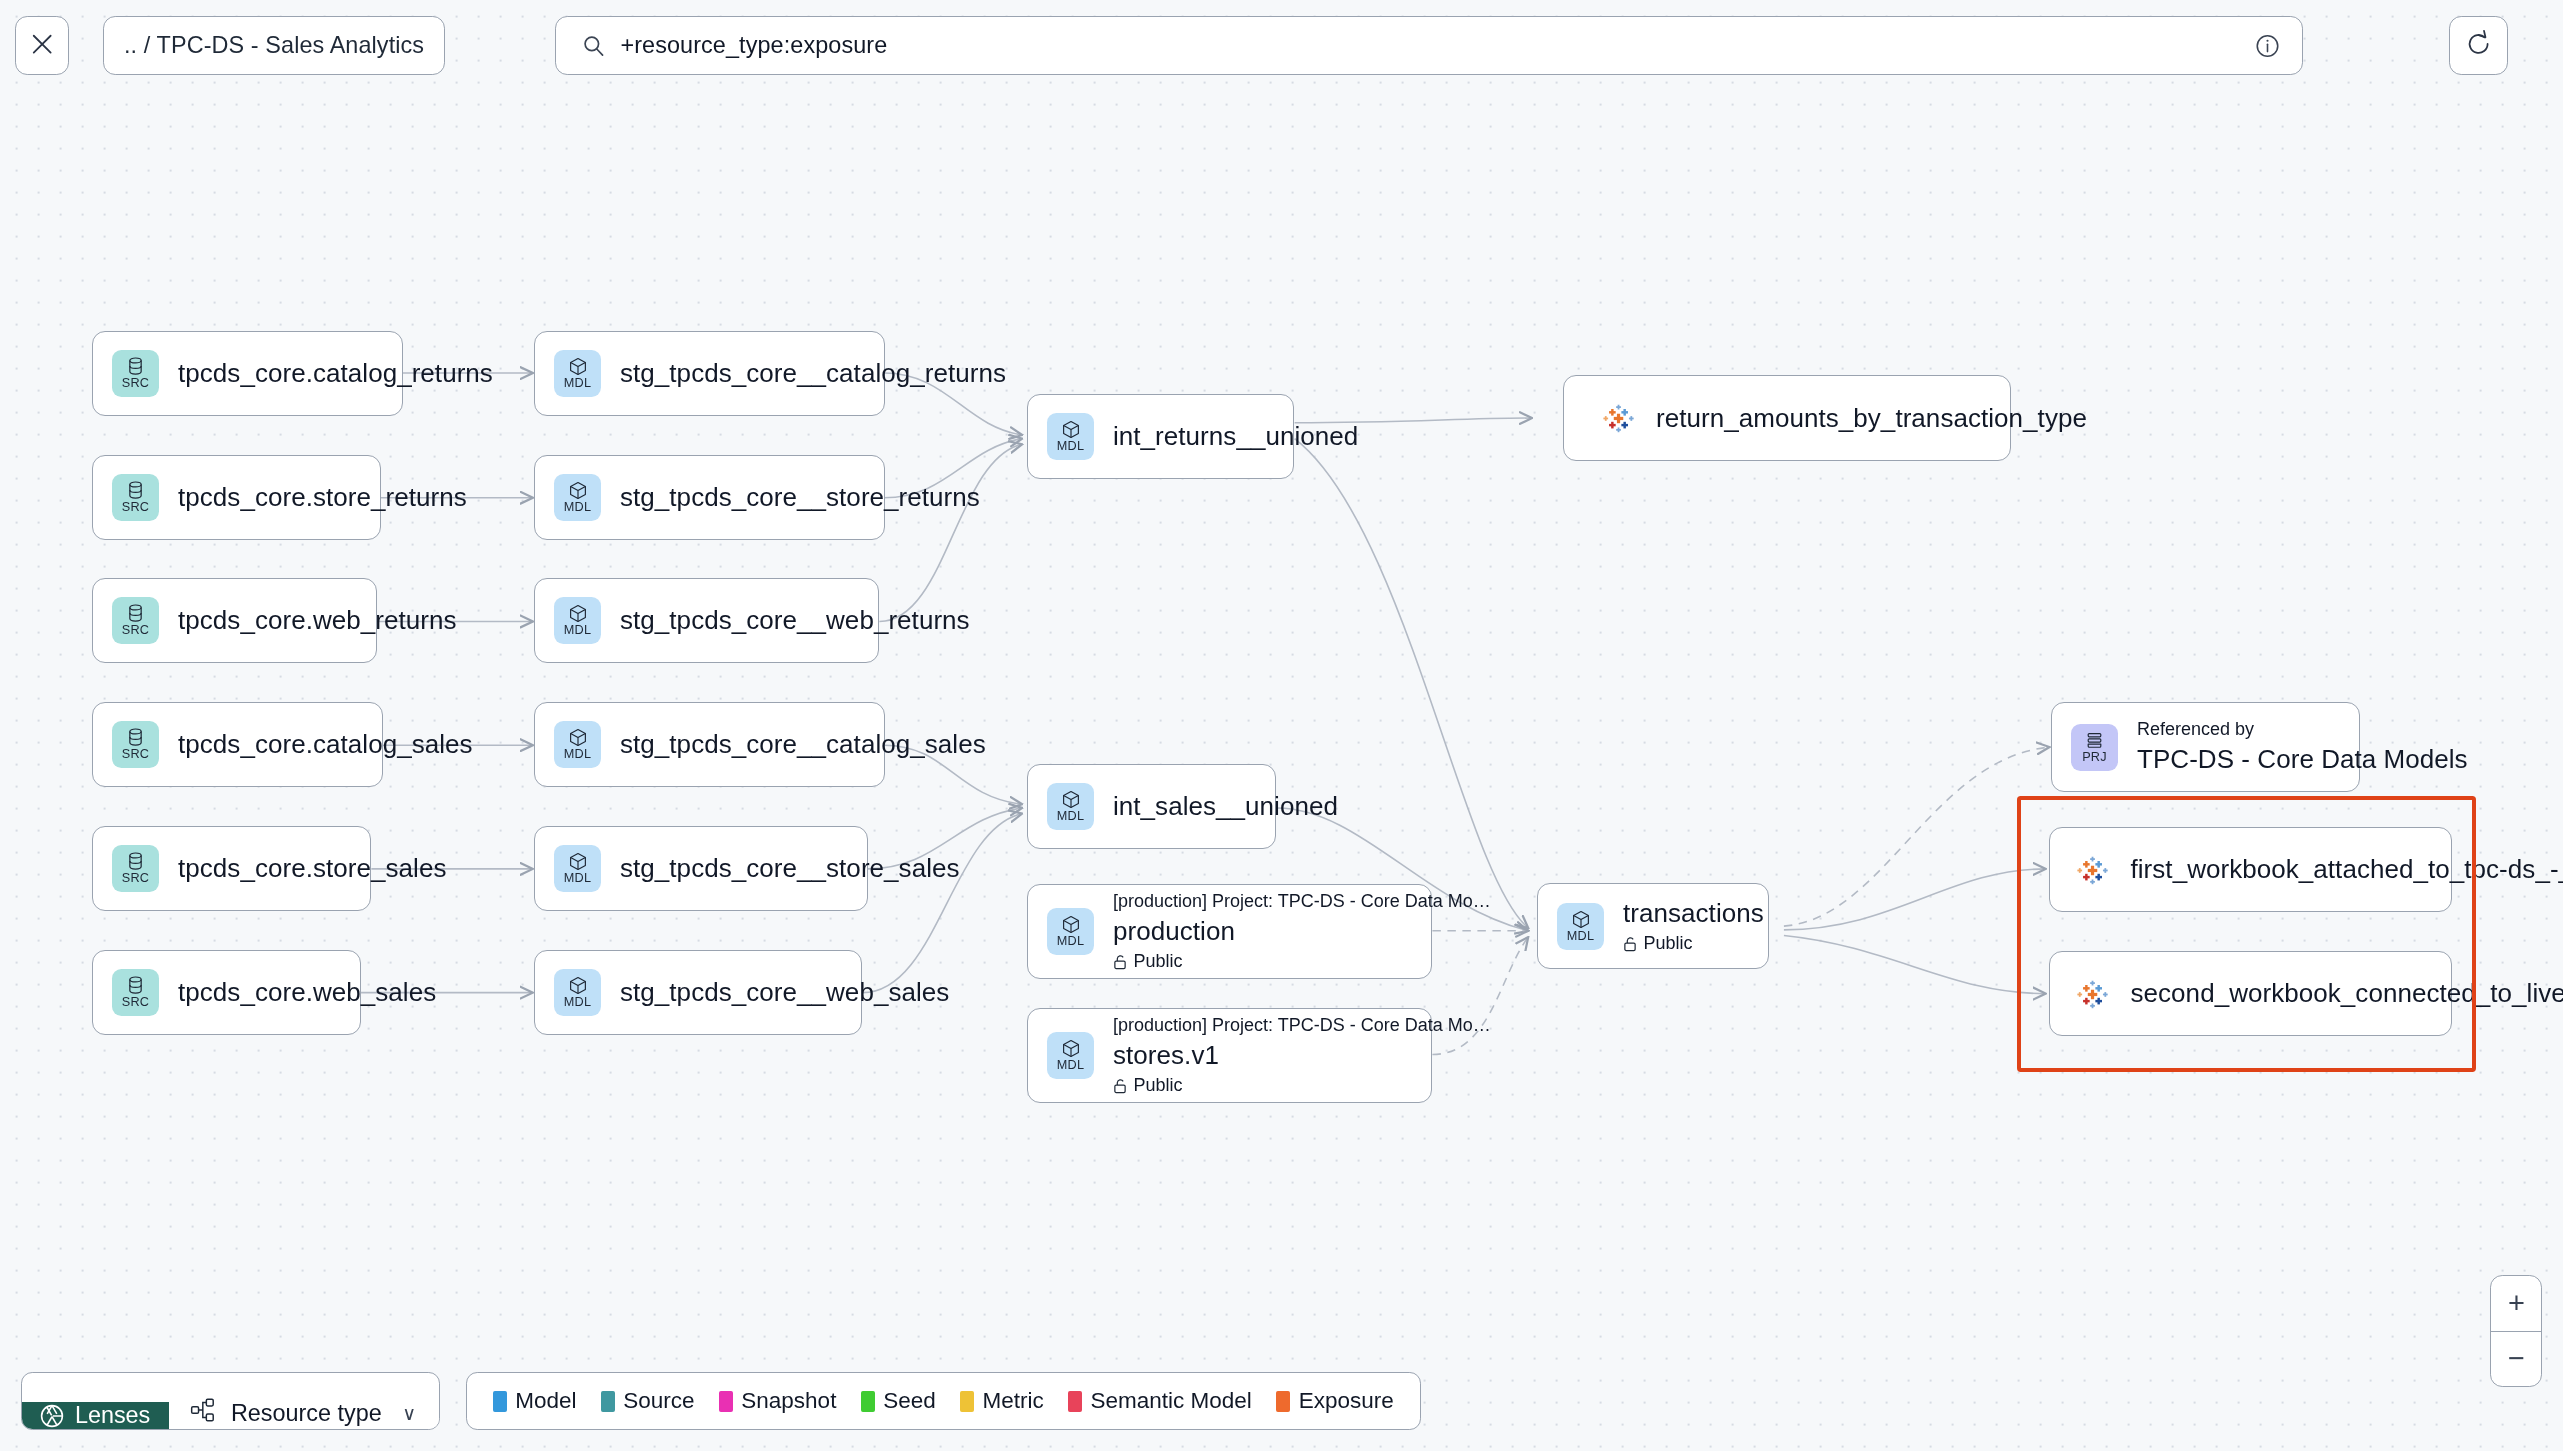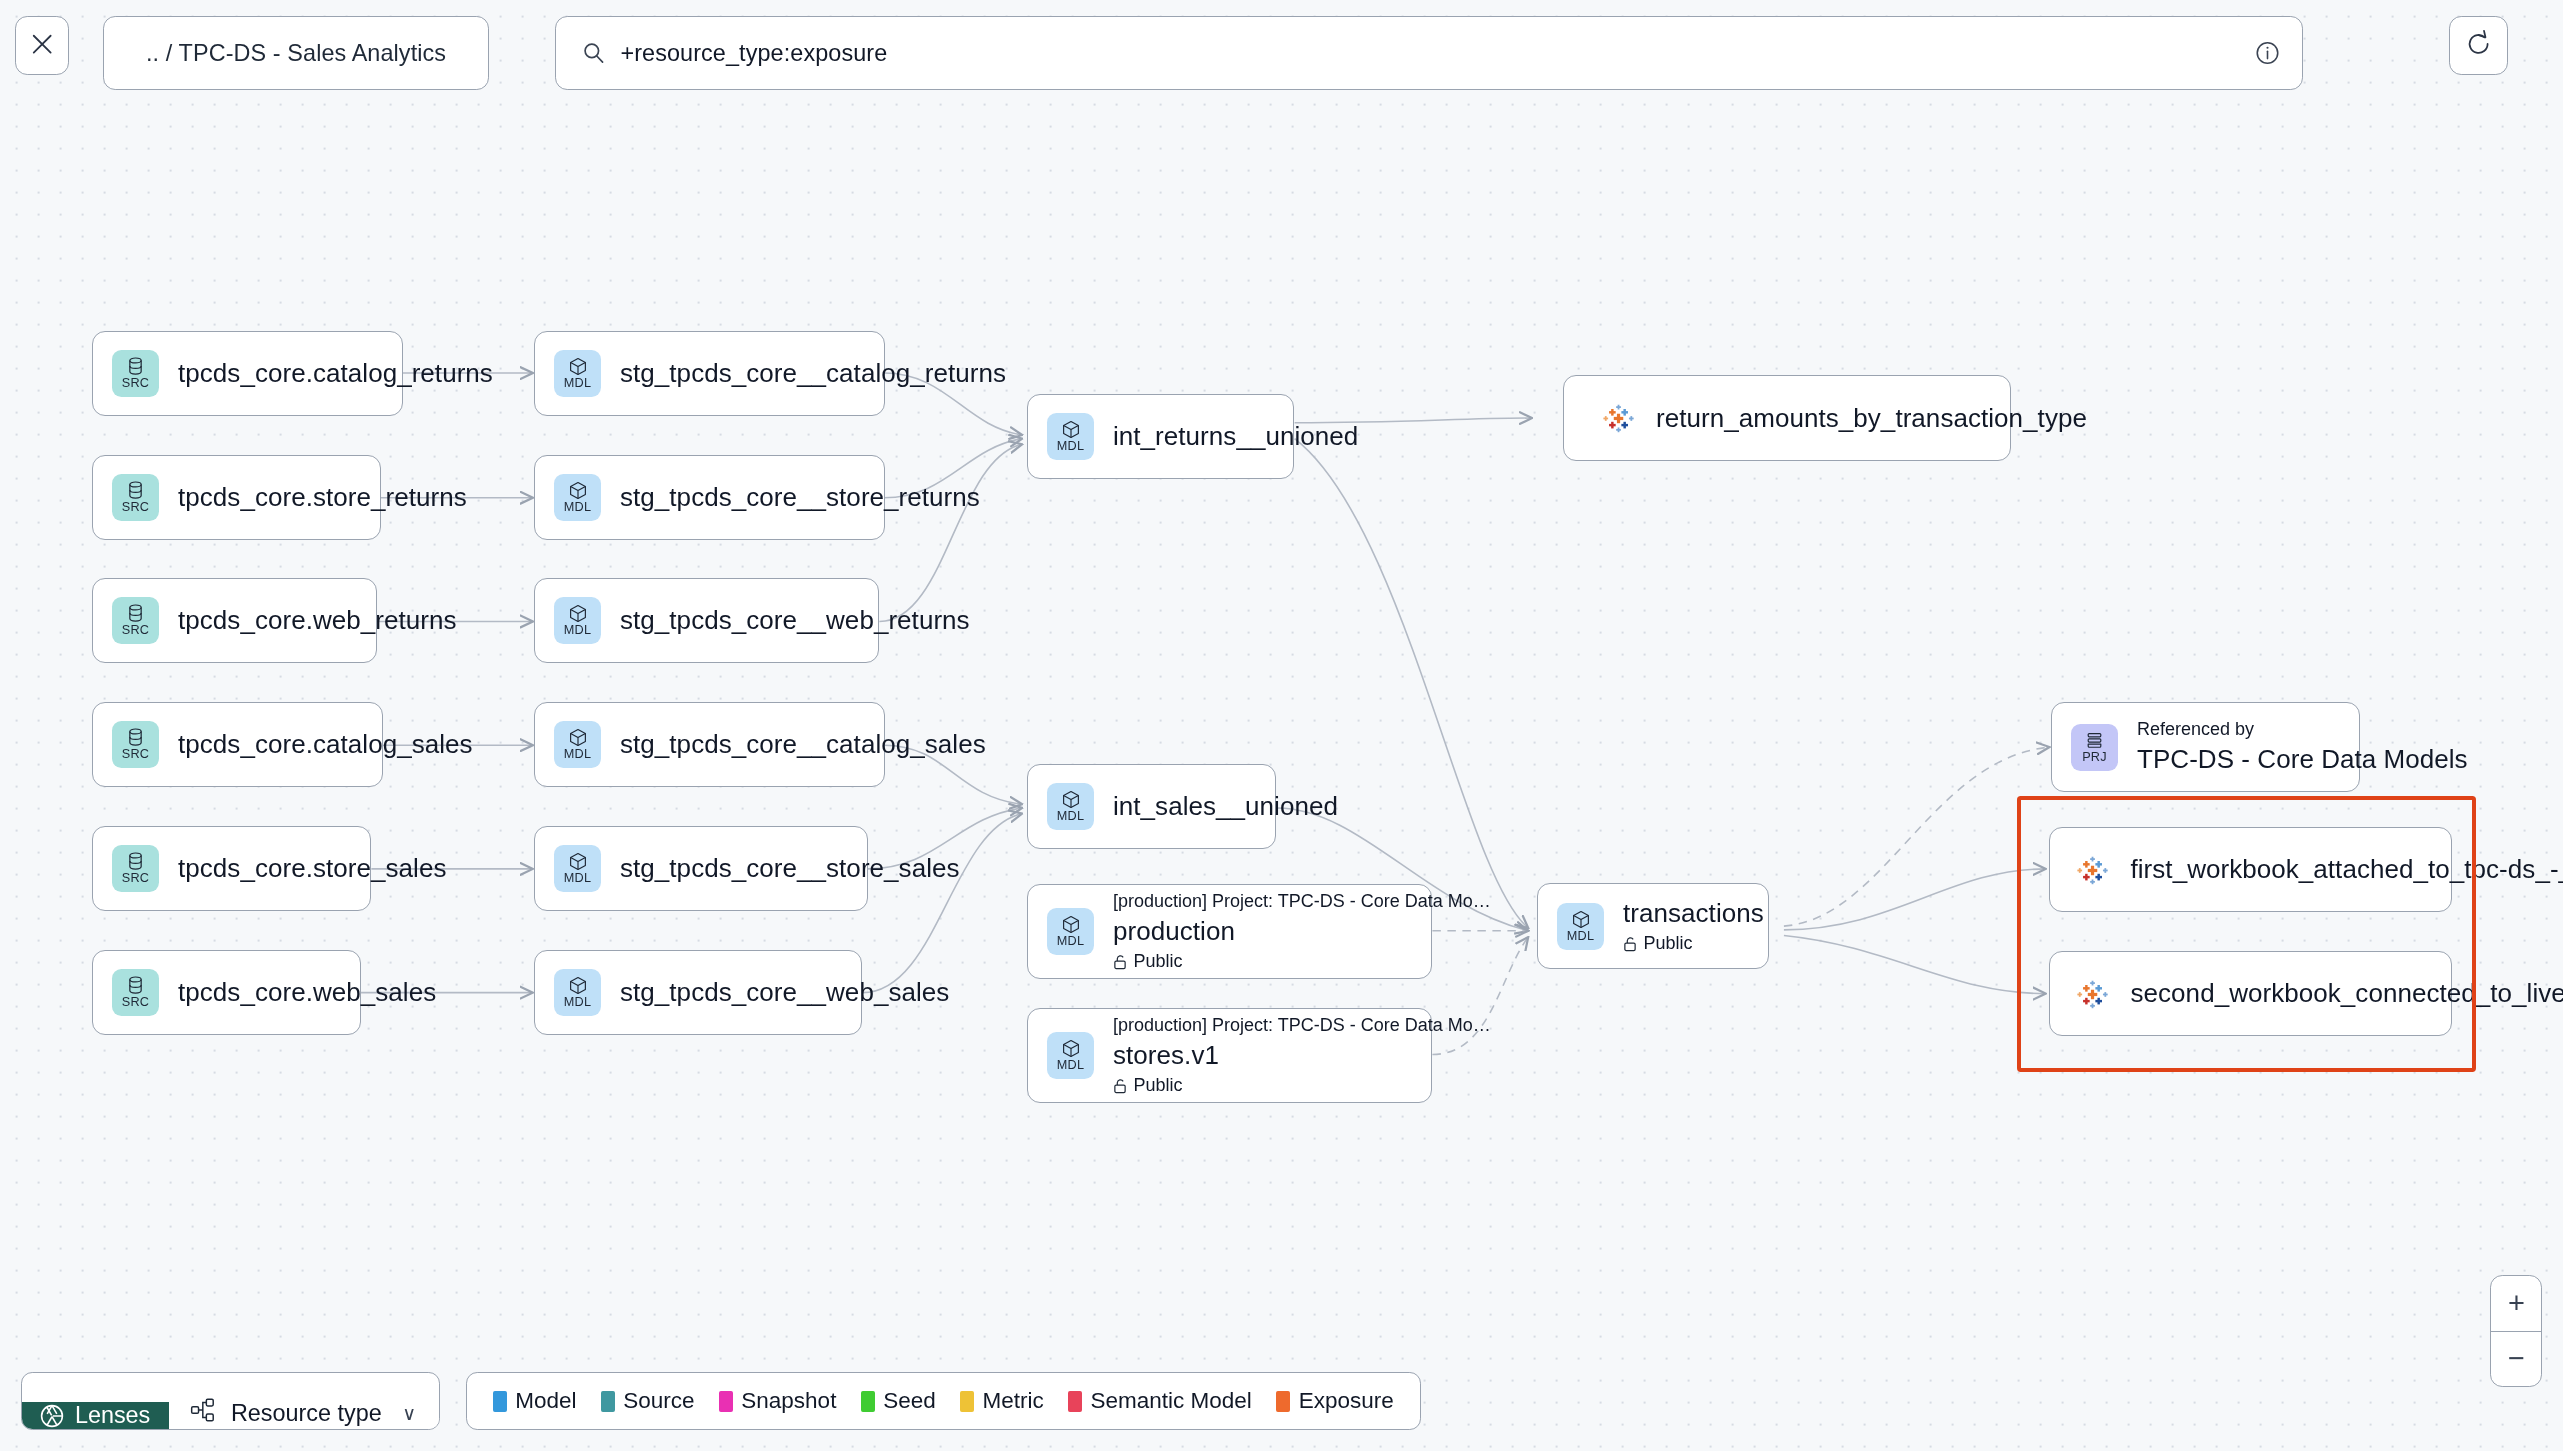--- a/index.html
+++ b/index.html
@@ -26,26 +26,26 @@
   .hdr-btn {
     position: absolute;
     background: #ffffff;
     border: 1.5px solid #9aa3b0;
     border-radius: 12.2px;
     display: flex; align-items: center; justify-content: center;
     color: #2b3445;
   }
   #close-btn { left: 15px; top: 16px; width: 54px; height: 59px; }
   #breadcrumb {
-    left: 103px; top: 16px; height: 74px; padding: 0 42px;
+    left: 103px; top: 16px; height: 59px; padding: 0 20px;
     font-size: 23.4px; color: #1f2937; letter-spacing: 0.1px;
     white-space: nowrap;
   }
   #search-box {
-    left: 555px; top: 16px; width: 1748px; height: 74px;
+    left: 555px; top: 16px; width: 1748px; height: 59px;
     justify-content: flex-start; padding: 0 20.6px 0 26px;
   }
   #search-box .s-icon { flex: 0 0 auto; margin-right: 15px; display:flex; }
   #search-value { font-size: 23.4px; color: #111827; letter-spacing: 0.1px; }
   #info-icon { position: absolute; right: 20.6px; top: 50%; transform: translateY(-50%); display:flex; }
   #refresh-btn { left: 2449px; top: 16px; width: 59px; height: 59px; }
 
   
   #canvas { position: absolute; inset: 0; border-radius: 11px; }
   svg#edges { position: absolute; left: 0; top: 0; width: 2563px; height: 1451px; pointer-events: none; }

